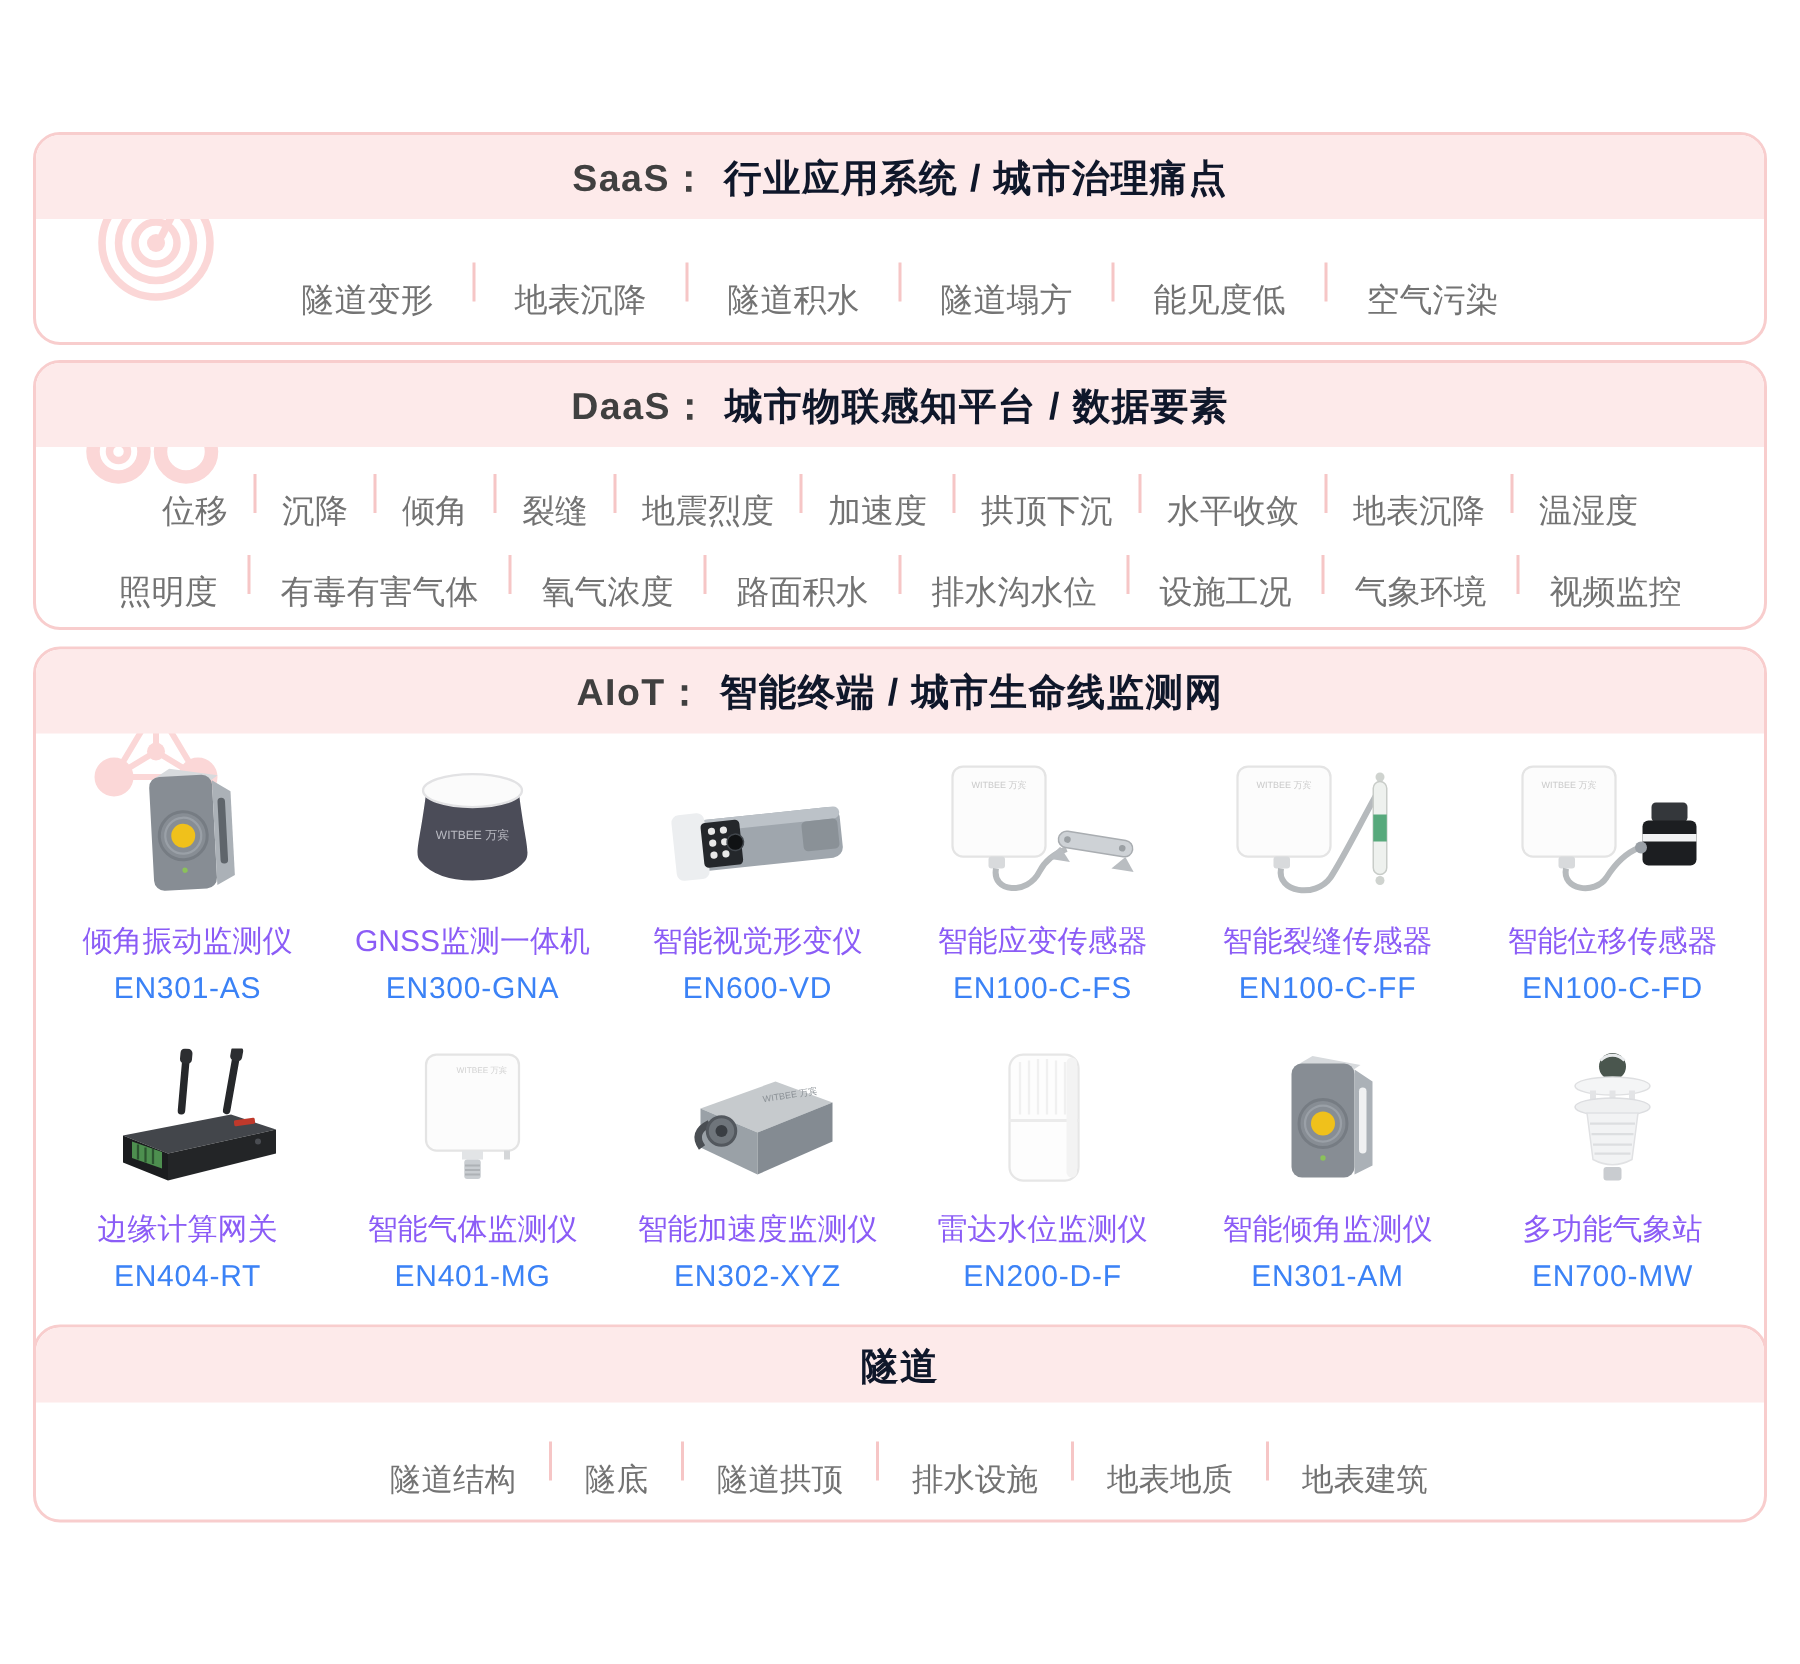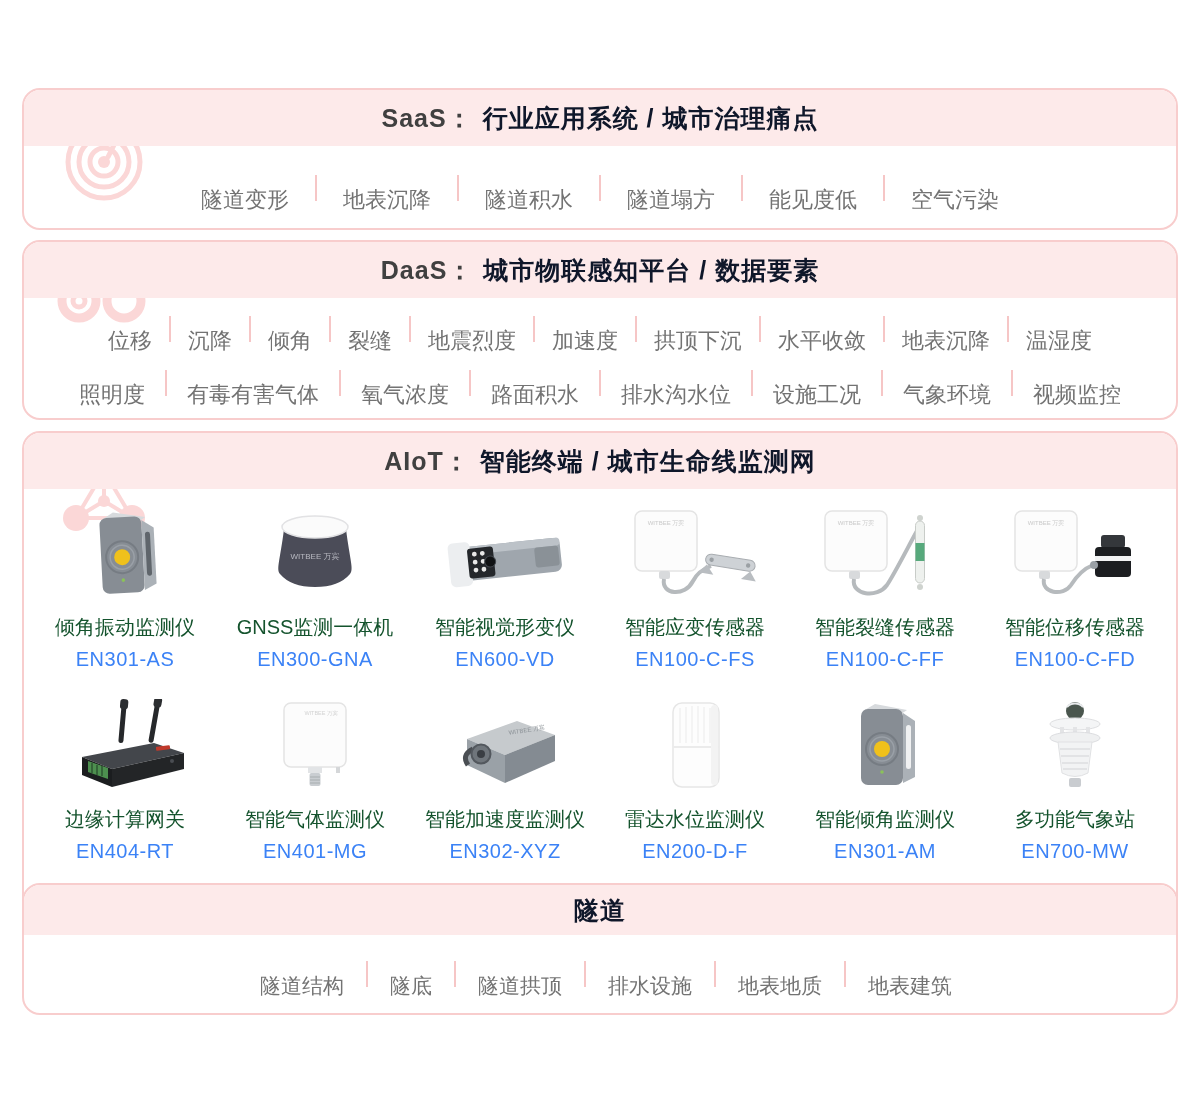--- a/index.html
+++ b/index.html
@@ -27,21 +27,21 @@
   .daas-r2 .item { padding:0 20px; }
   #sec-tunnel .item { font-size:21px; padding:0 22px; }
   .vdiv { width:2px; height:26px; background:#f6c6c6; flex:none; }
   .deco { position:absolute; z-index:0; pointer-events:none; }
   .deco-saas { left:36px; top:26px; }
   .deco-daas { left:28px; top:34px; }
   .deco-aiot { left:34px; top:22px; }
   .products { display:grid; grid-template-columns:repeat(6,1fr); padding:16px 6px 10px; row-gap:26px; }
   .pcard { display:flex; flex-direction:column; align-items:center;justify-content:center; }
   .pimg { height:96px; display:flex; align-items:flex-end; justify-content:center; }
-  .pname { margin-top:13px; font-size:20px; color:#14532d; white-space:nowrap; }
+  .pname { margin-top:13px; font-size:20px; color:#8b5cf6; white-space:nowrap; }
   .pmodel { margin-top:7px; font-size:20px; color:#3b82f6; letter-spacing:0.5px; }
 </style>
 </head>
 <body>
 
 <div id="canvas">
 
   <div class="section" id="sec-saas">
     <svg class="deco deco-saas" width="88" height="88" viewBox="0 0 88 88">
       <g fill="none" stroke="#fbd7d7" stroke-width="5">

